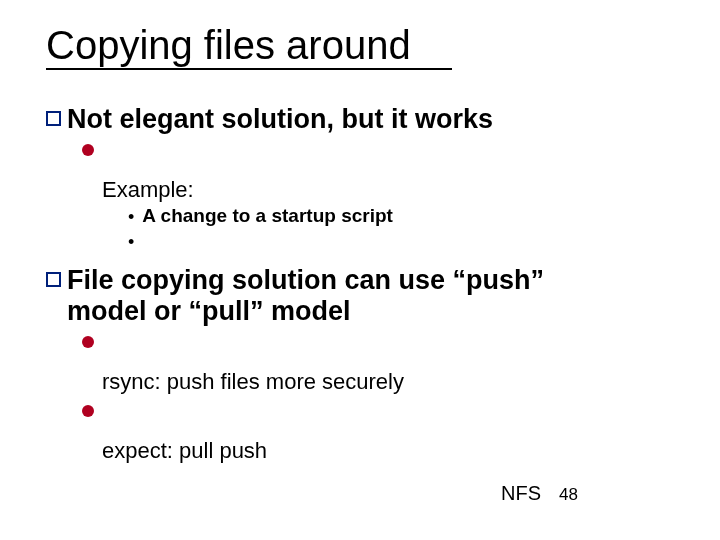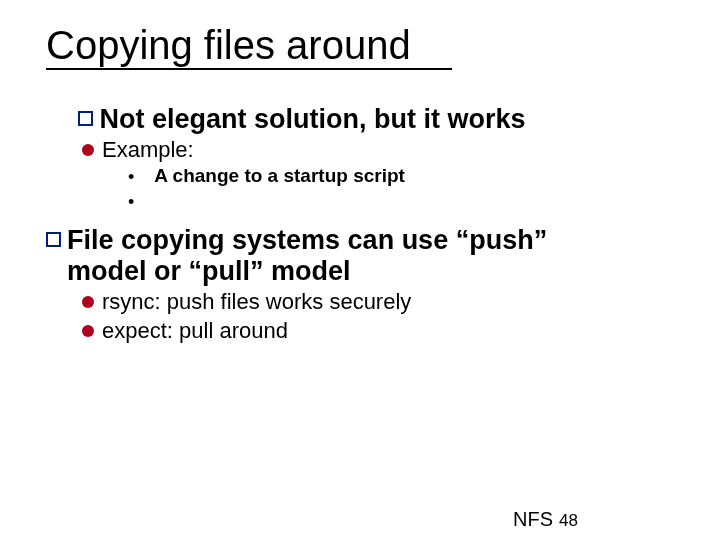--- a/index.html
+++ b/index.html
@@ -1,32 +1,32 @@
 <!DOCTYPE html>
 <html><head>
 <meta charset="utf-8">
 <style>
   * { margin: 0; padding: 0; box-sizing: border-box; }
   html, body { width: 720px; height: 540px; background: #fff; font-family: "Comic Sans MS", "Comic Sans", cursive, sans-serif; color: #000; }
   .slide { position: relative; width: 604px; height: 540px; padding: 24px 46px 0 46px; }
   .title { font-size: 40px; font-weight: 400; line-height: 1.05; }
   .title-underline { height: 2px; background: #000; width: 406px; margin-top: 2px; }
   .block1 { margin-top: 34px; }
-  .lvl1 { display: flex; align-items: flex-start; justify-content: center; }
+  .lvl1 { display: flex; align-items: flex-start; }
   .lvl1 .sq { width: 15px; height: 15px; border: 2px solid #00207a; margin-top: 7px; margin-right: 6px; flex: none; }
   .lvl1 .txt { font-size: 27px; font-weight: 700; line-height: 1.15; }
   .lvl2 { display: flex; align-items: flex-start; margin-left: 36px; margin-top: 2px; }
   .lvl2 .circ { width: 12px; height: 12px; border-radius: 50%; background: #b00020; margin-top: 7px; margin-right: 8px; flex: none; }
-  .lvl2 .txt { font-size: 22px; line-height: 1.2; }
+  .lvl2 .txt { font-size: 22px; line-height: 1.2; margin-top: 40px; }
   .lvl3 { display: flex; align-items: flex-start; margin-left: 82px; margin-top: 2px; }
   .lvl3 .dot { font-size: 18px; line-height: 1; margin-top: 3px; margin-right: 8px; flex: none; }
-  .lvl3 .txt { font-size: 19px; font-weight: 700; line-height: 1.2; margin-left: 12px; }
+  .lvl3 .txt { font-size: 19px; font-weight: 700; line-height: 1.2; }
   .block2 { margin-top: 14px; }
   .sub2 { margin-top: 6px; }
-  .footer { position: absolute; bottom: 9px; right: 26px; display: flex; align-items: baseline; gap: 6px; }
+  .footer { position: absolute; bottom: 35px; right: 26px; display: flex; align-items: baseline; gap: 18px; }
   .footer .label { font-size: 20px; }
   .footer .num { font-size: 17px; }
 </style>
 </head>
 <body>
 
 <div class="slide">
 
   <div>
     <div class="title">Copying files around</div>
@@ -47,29 +47,29 @@
       <span class="txt">A change to a startup script</span>
     </div>
     <div class="lvl3">
       <span class="dot">•</span>
     </div>
   </div>
 
   <div class="block2">
     <div class="lvl1">
       <span class="sq"></span>
-      <span class="txt">File copying systems can use “push” model or “pull” model</span>
+      <span class="txt">File copying solution can use “push” model or “pull” model</span>
     </div>
     <div class="lvl2">
       <span class="circ"></span>
-      <span class="txt">rsync: push files works securely</span>
+      <span class="txt">rsync: push files more securely</span>
     </div>
     <div class="lvl2">
       <span class="circ"></span>
-      <span class="txt">expect: pull around</span>
+      <span class="txt">expect: pull push</span>
     </div>
   </div>
 
   <div class="footer">
     <span class="label">NFS</span>
     <span class="num">48</span>
   </div>
 
 </div>
 

